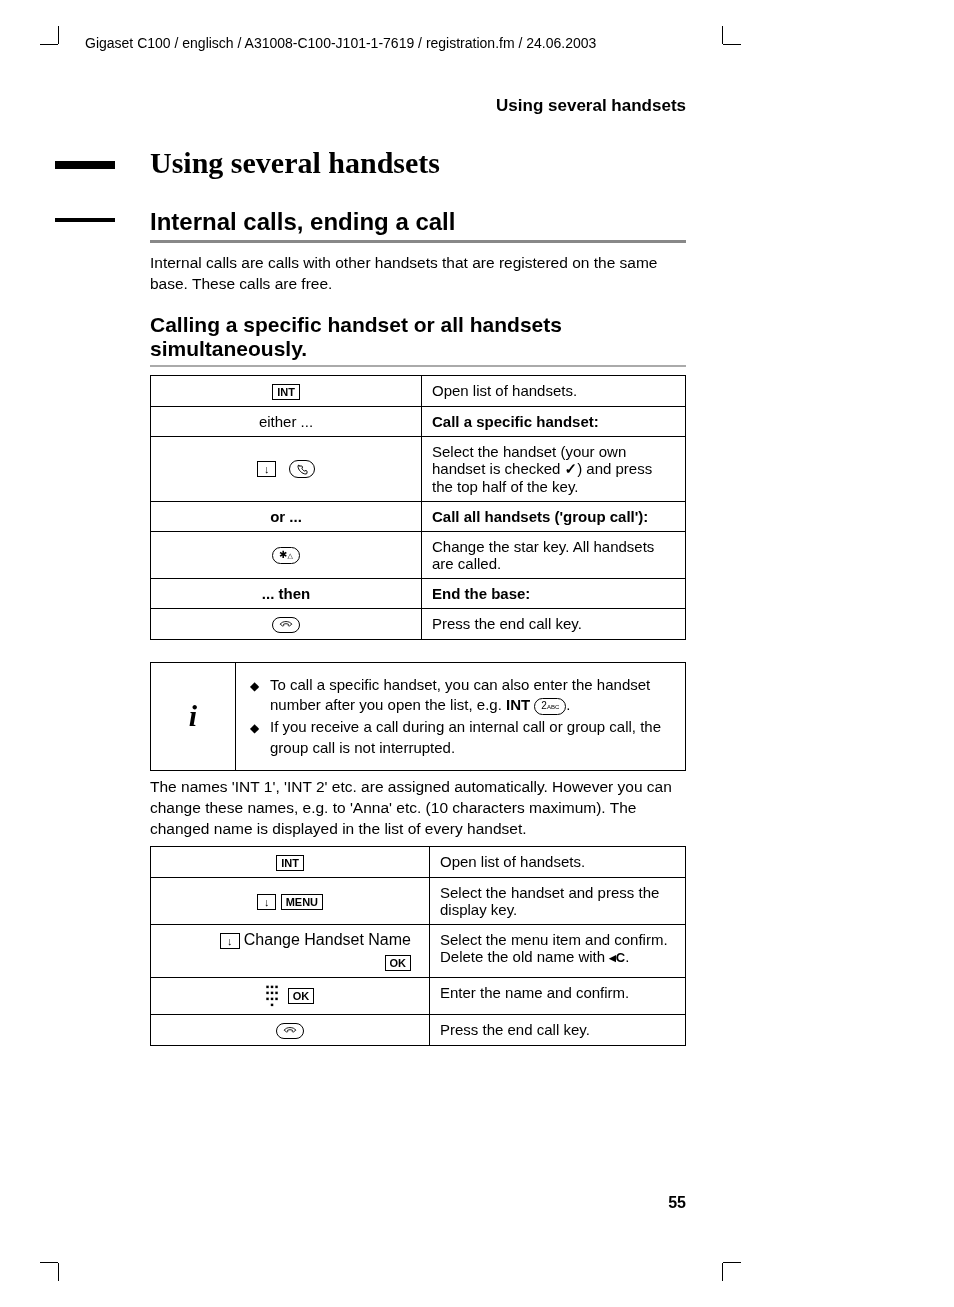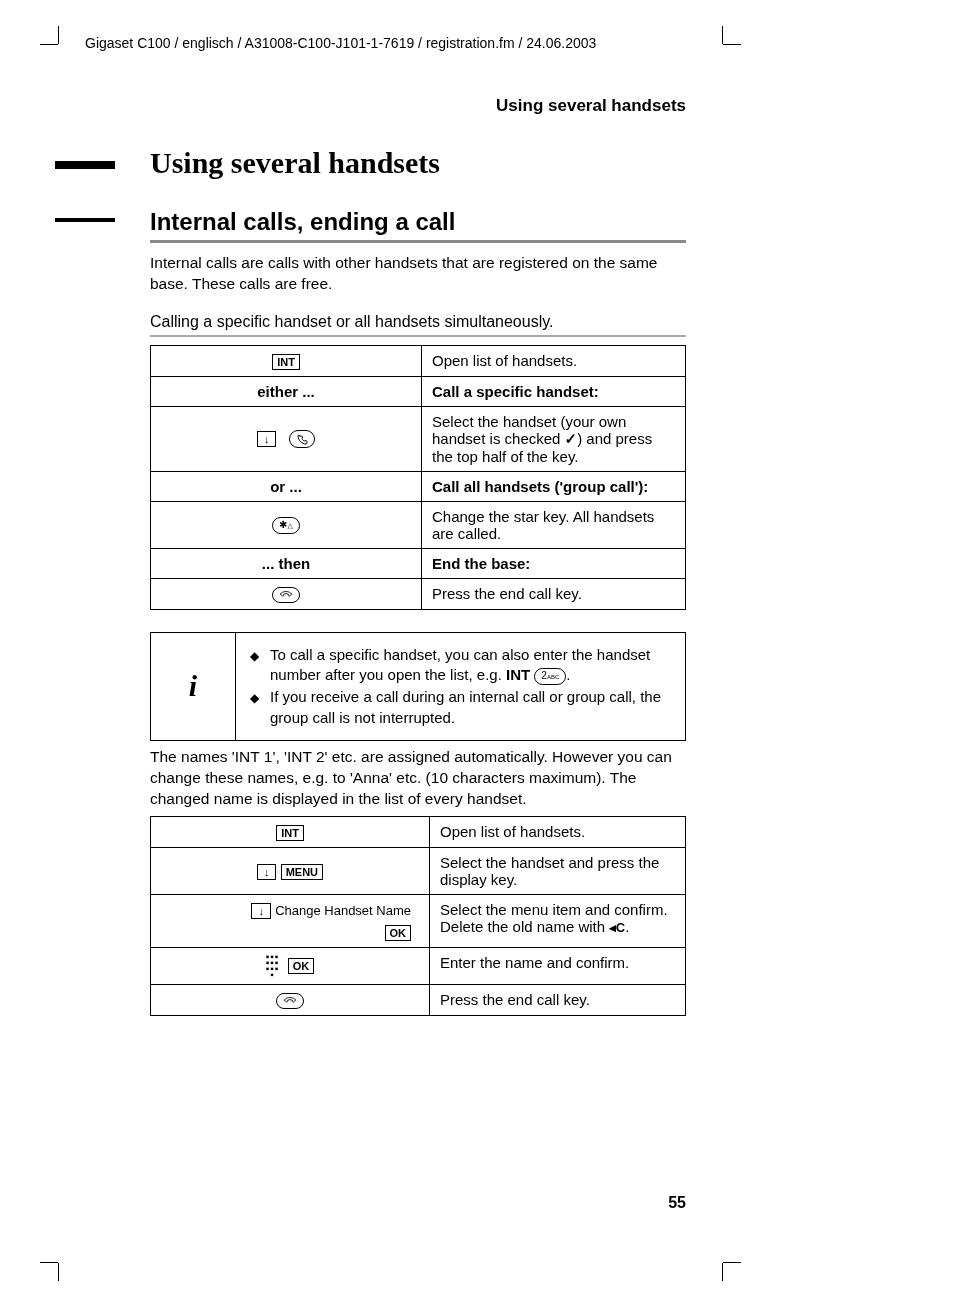--- a/index.html
+++ b/index.html
@@ -63,22 +63,22 @@
     height: 4px;
     background: #000;
     top: 10px;
   }
   .h2-rule {
     height: 3px;
     background: #888;
     margin: 2px 0 10px 0;
   }
   h3 {
-    font-size: 16px;
-    font-weight: normal;
+    font-size: 21px;
+    font-weight: bold;
     margin: 18px 0 4px 0;
   }
   .h3-rule {
     height: 2px;
     background: #aaa;
     margin: 2px 0 8px 0;
   }
   p.body {
     font-size: 15.5px;
     line-height: 1.35;
@@ -117,21 +117,21 @@
     border-radius: 10px;
     font-size: 10px;
     padding: 0 6px;
     line-height: 14px;
     vertical-align: middle;
     min-width: 14px;
     text-align: center;
   }
   .menuitem {
     font-family: Arial, sans-serif;
-    font-size: 13px;
+    font-size: 16px;
   }
   .note-table {
     border-collapse: collapse;
     width: 100%;
     margin-top: 22px;
   }
   .note-table td {
     border: 1px solid #000;
     padding: 10px 12px;
     font-size: 15px;
@@ -222,21 +222,21 @@
 
     <table class="proc">
       <tbody>
           <tr>
         <td class="left">
           <span class="keybox">INT</span>
         </td>
         <td>Open list of handsets.</td>
       </tr>
       <tr>
-        <td class="left" style="font-weight:bold;">either ...</td>
+        <td class="left" style="font-weight:normal;">either ...</td>
         <td style="font-weight:bold;">Call a specific handset:</td>
       </tr>
       <tr>
         <td class="left">
           <span class="keybox" style="padding:0 6px;">↓</span>
           &nbsp;
           <span class="ovalkey" style="position:relative; padding:1px 5px;">
             <svg width="12" height="12" viewBox="0 0 24 24" style="vertical-align:middle;">
                   <path d="M6 2c-1 0-2 1-2 2 0 8 8 16 16 16 1 0 2-1 2-2v-3c0-1-1-2-2-2l-3 1c-1 0-2-1-3-2s-2-2-2-3l1-3c0-1-1-2-2-2H6z" fill="none" stroke="#000" stroke-width="2"></path>
                 </svg>

